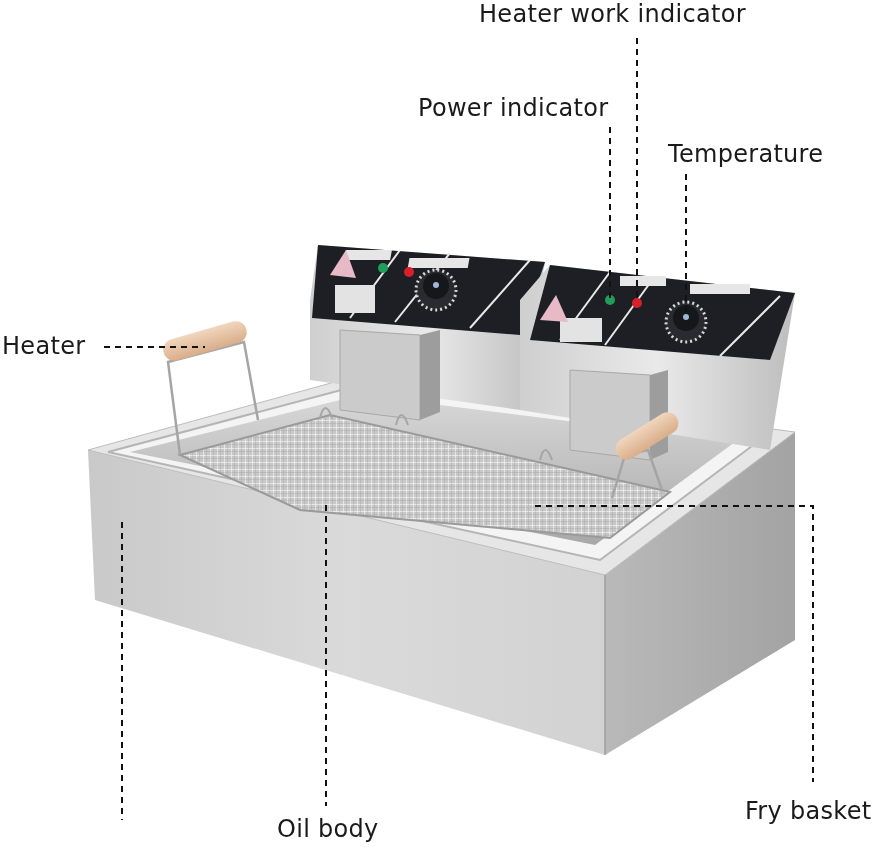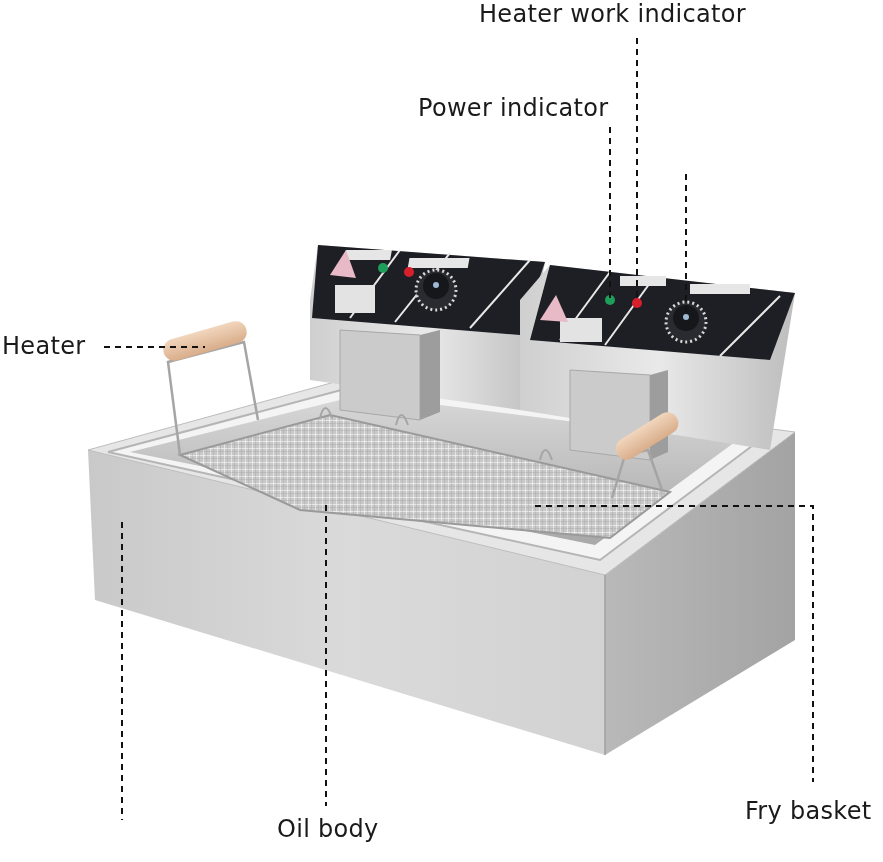--- a/index.html
+++ b/index.html
@@ -122,16 +122,17 @@
       <line x1="686" y1="174" x2="686" y2="316"></line>
       <line x1="104" y1="347" x2="205" y2="347"></line>
       <line x1="122" y1="522" x2="122" y2="820"></line>
       <line x1="326" y1="505" x2="326" y2="806"></line>
       <polyline points="535,506 813,506 813,782"></polyline>
     </g>
   </svg>
 
   <div class="label" style="left:479px; top:2px;">Heater work indicator</div>
   <div class="label" style="left:418px; top:96px;">Power indicator</div>
+  <div class="label" style="left:668px; top:142px;">Temperature</div>
   <div class="label" style="left:2px; top:334px;">Heater</div>
   <div class="label" style="left:277px; top:817px;">Oil body</div>
   <div class="label" style="left:745px; top:799px;">Fry basket</div>
 </div>
 
 </body></html>

